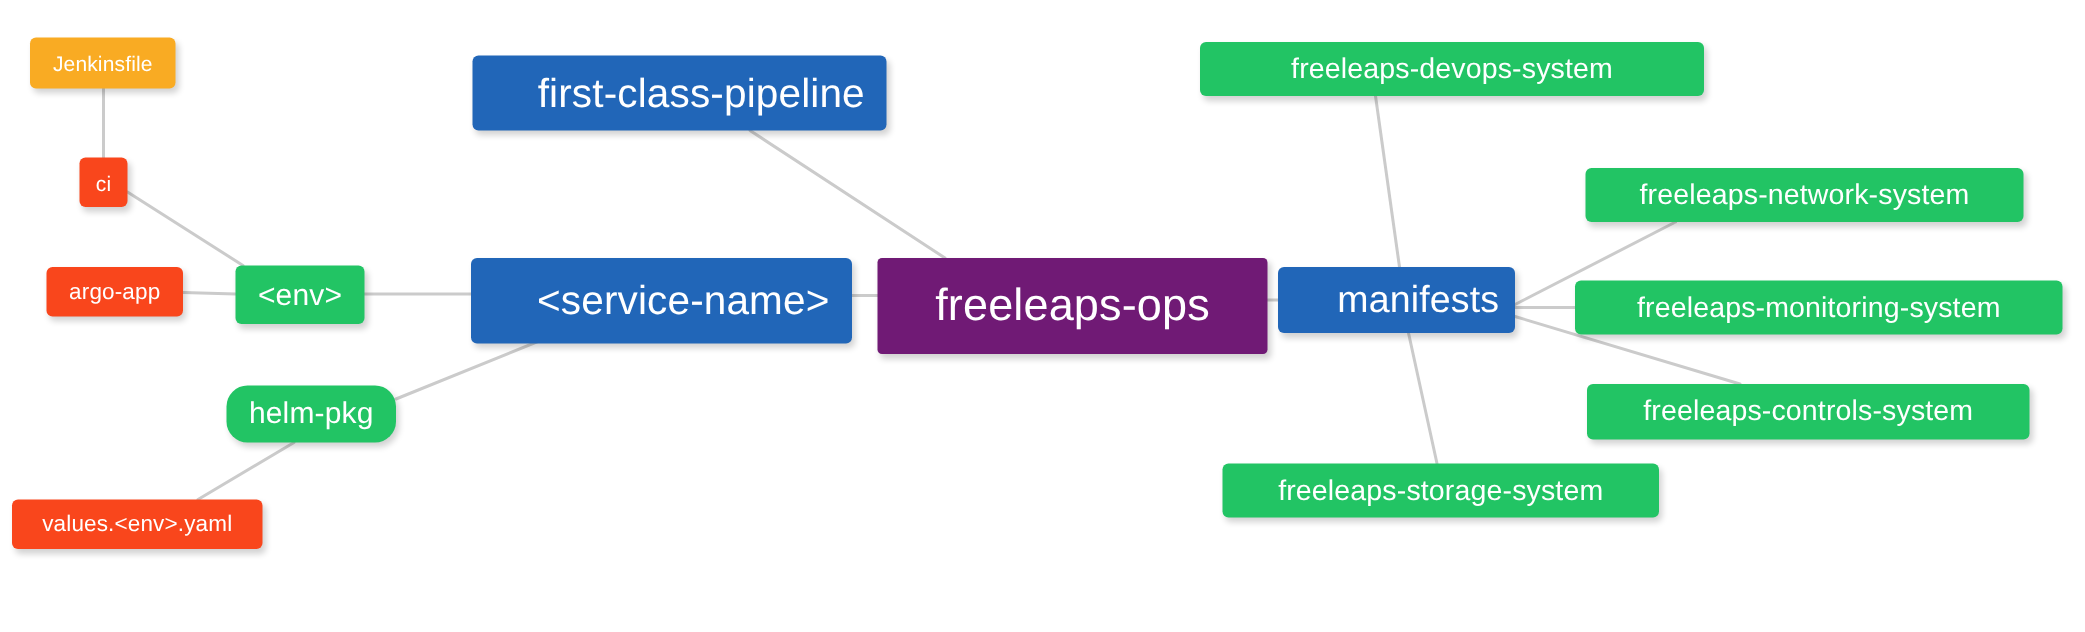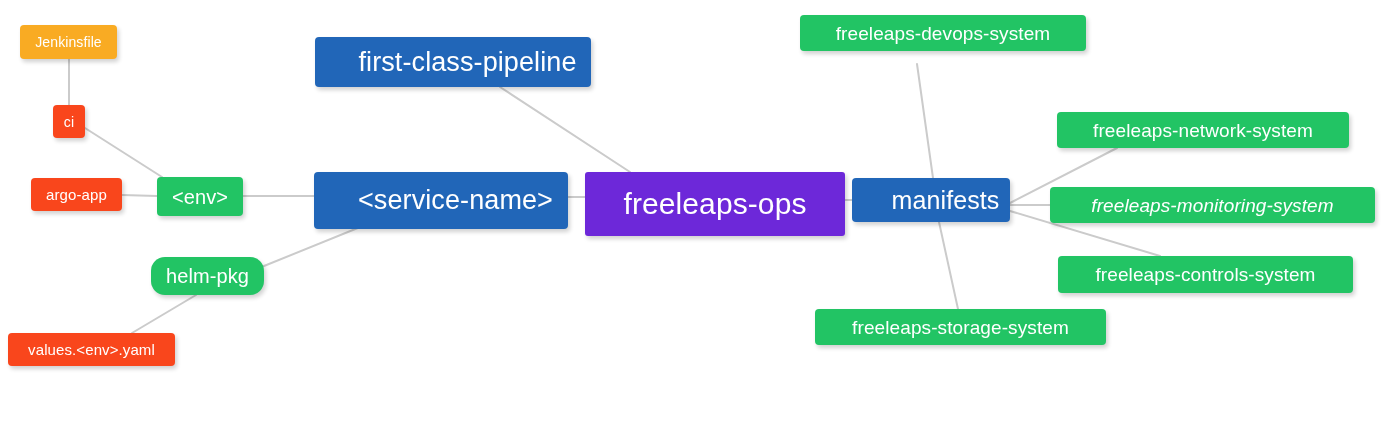--- a/index.html
+++ b/index.html
@@ -31,21 +31,21 @@
     align-items: center;
     justify-content: center;
     color: #ffffff;
     border-radius: 4px;
     white-space: nowrap;
     line-height: 1;
     box-shadow: 2px 3px 4px rgba(0,0,0,0.18);
     letter-spacing: 0.1px;
     z-index: 2;
   }
-  .node-root   { background: #6d28d9; border-radius: 3px; }
+  .node-root   { background: #701a75; border-radius: 3px; }
   .node-blue   { background: #2166b8; padding-left: 29px; }
   .node-green  { background: #22c464; }
   .node-orange { background: #f9ab23; }
   .node-red    { background: #f9461c; }
 </style>
 </head>
 <body>
 
 <div id="canvas">
   <svg id="edge-layer" width="1390" height="421" viewBox="0 0 1390 421">
@@ -68,19 +68,19 @@
       <div class="node node-orange" style="left: 20px; top: 25px; width: 97px; height: 34px; font-size: 14px;">Jenkinsfile</div>
       <div class="node node-red" style="left: 53px; top: 105px; width: 32px; height: 33px; font-size: 14px;">ci</div>
       <div class="node node-red" style="left: 31px; top: 178px; width: 91px; height: 33px; font-size: 15px;">argo-app</div>
       <div class="node node-green" style="left: 157px; top: 177px; width: 86px; height: 39px; font-size: 20px;">&lt;env&gt;</div>
       <div class="node node-green" style="left: 151px; top: 257px; width: 113px; height: 38px; font-size: 20px; border-radius: 14px;">helm-pkg</div>
       <div class="node node-red" style="left: 8px; top: 333px; width: 167px; height: 33px; font-size: 15px;">values.&lt;env&gt;.yaml</div>
       <div class="node node-blue" style="left: 315px; top: 37px; width: 276px; height: 50px; font-size: 27px;">first-class-pipeline</div>
       <div class="node node-blue" style="left: 314px; top: 172px; width: 254px; height: 57px; font-size: 27px;">&lt;service-name&gt;</div>
       <div class="node node-root" style="left: 585px; top: 172px; width: 260px; height: 64px; font-size: 30px;">freeleaps-ops</div>
       <div class="node node-blue" style="left: 852px; top: 178px; width: 158px; height: 44px; font-size: 25px;">manifests</div>
-      <div class="node node-green" style="left: 800px; top: 15px; width: 286px; height: 36px; font-size: 19px;">freeleaps-devops-system</div>
+      <div class="node node-green" style="left: 800px; top: 28px; width: 336px; height: 36px; font-size: 19px;">freeleaps-devops-system</div>
       <div class="node node-green" style="left: 1057px; top: 112px; width: 292px; height: 36px; font-size: 19px;">freeleaps-network-system</div>
-      <div class="node node-green" style="left: 1050px; top: 187px; width: 325px; height: 36px; font-size: 19px; font-style: italic;">freeleaps-monitoring-system</div>
+      <div class="node node-green" style="left: 1050px; top: 187px; width: 325px; height: 36px; font-size: 19px;">freeleaps-monitoring-system</div>
       <div class="node node-green" style="left: 1058px; top: 256px; width: 295px; height: 37px; font-size: 19px;">freeleaps-controls-system</div>
       <div class="node node-green" style="left: 815px; top: 309px; width: 291px; height: 36px; font-size: 19px;">freeleaps-storage-system</div>
     </div>
 </div>
 
 </body></html>

